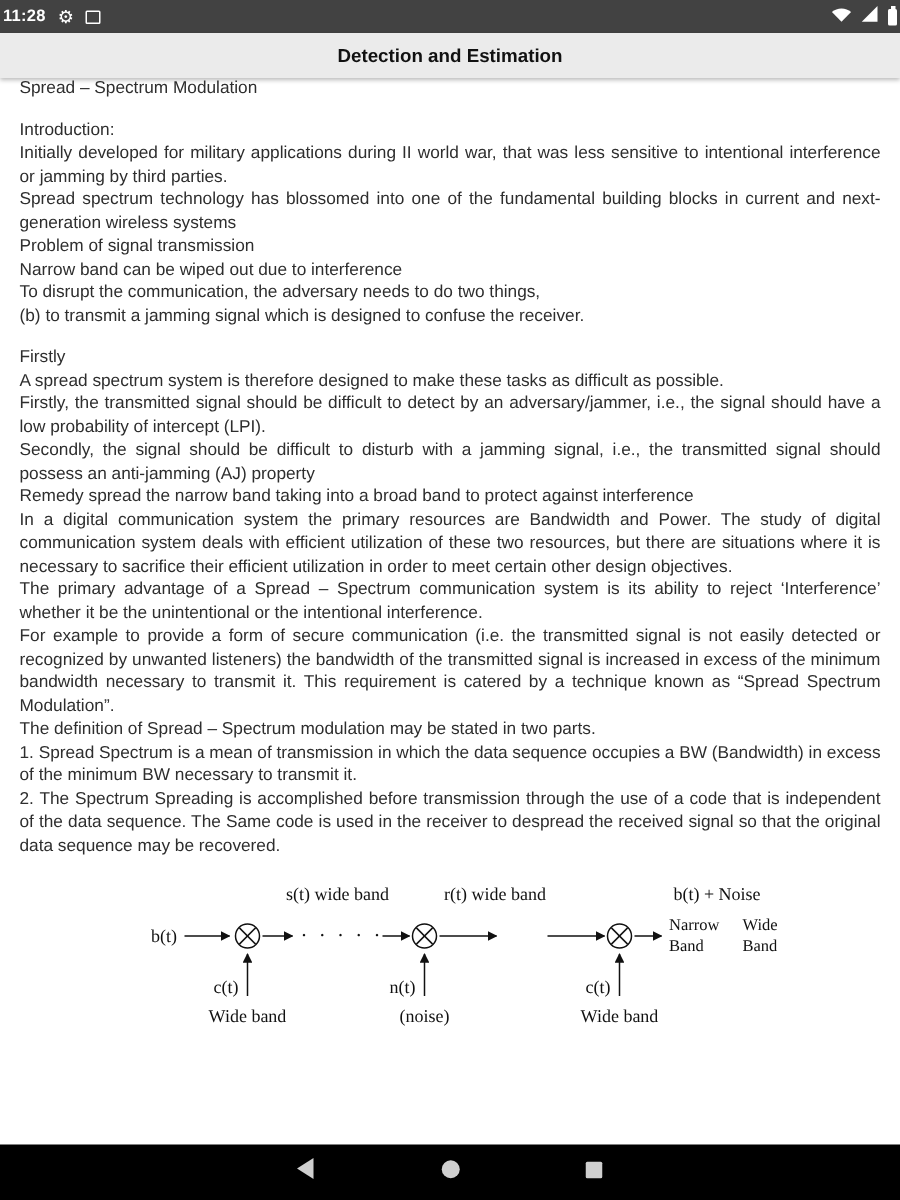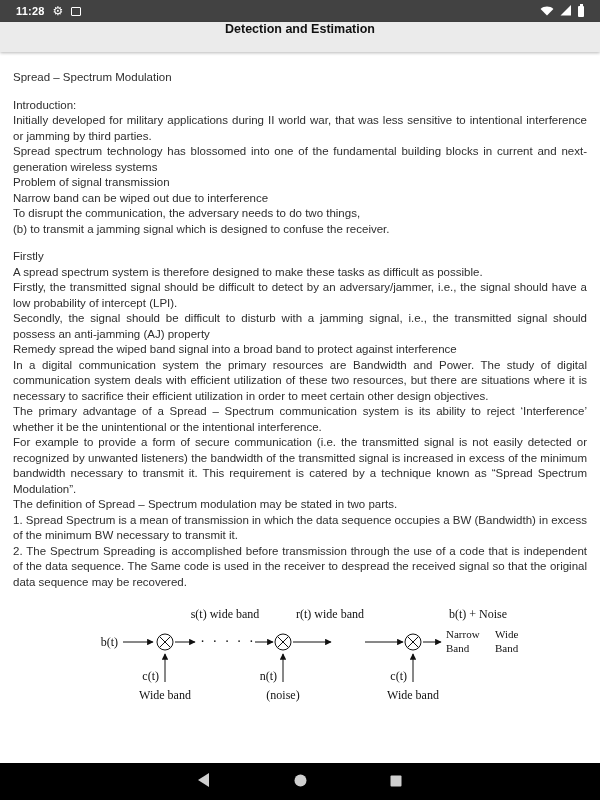--- a/index.html
+++ b/index.html
@@ -1,35 +1,35 @@
 <!DOCTYPE html>
 <html><head>
 <meta charset="utf-8">
 <style>
   * { box-sizing: border-box; margin: 0; padding: 0; }
   html, body { width: 600px; height: 800px; }
   body { font-family: "Liberation Sans", sans-serif; background: #fff; overflow: hidden; }
   .screen { width: 600px; height: 800px; display: flex; flex-direction: column; background: #fff; position: relative; }
 
   
-  .status-bar { height: 22px; background: #424242; color: #fff; display: flex; align-items: center; padding: 0 16px; flex: none; }
+  .status-bar { height: 22px; background: #424242; color: #fff; display: flex; align-items: center; padding: 0 2px; flex: none; }
   .status-left { display: flex; align-items: center; gap: 8px; }
   .status-right { margin-left: auto; display: flex; align-items: center; gap: 6px; }
   .time { font-size: 11px; font-weight: bold; letter-spacing: .2px; }
   .gear-glyph { font-size: 12px; line-height: 1; }
   .img-ic { width: 10px; height: 9px; border: 1.3px solid #fff; border-radius: 1px; display: inline-block; }
   .batt { width: 6px; height: 11px; background: #fff; border-radius: 1px; position: relative; display: inline-block; }
   .batt:before { content: ""; position: absolute; top: -2px; left: 1.5px; width: 3px; height: 2px; background: #fff; }
 
   
-  .app-bar { height: 30px; background: #ebebeb; display: flex; justify-content: center; flex: none; box-shadow: 0 1px 3px rgba(0,0,0,.28); position: relative; z-index: 2; }
+  .app-bar { height: 30px; background: #ebebeb; display: flex; align-items: center; justify-content: center; flex: none; box-shadow: 0 1px 3px rgba(0,0,0,.28); position: relative; z-index: 2; }
   .app-title { font-size: 12.5px; font-weight: bold; color: #111; }
 
   
-  .content { flex: 1; padding: 18px 13px 0 13px; color: #2e2e2e; overflow: hidden; }
+  .content { flex: 1; padding: 0 13px 0 13px; color: #2e2e2e; overflow: hidden; }
   .para { font-size: 11.5px; line-height: 15.5px; text-align: justify; }
   .para.gap { margin-top: 12px; }
 
   
   .diagram { margin: 14px 0 0 70px; }
   .diagram text { font-family: "Liberation Serif", serif; font-size: 12px; fill: #111; }
   .diagram .small { font-size: 11px; }
   .diagram line, .diagram circle { stroke: #111; stroke-width: 1; fill: none; }
 
   
@@ -73,21 +73,21 @@
         <p class="para">Initially developed for military applications during II world war, that was less sensitive to intentional interference or jamming by third parties.</p>
         <p class="para">Spread spectrum technology has blossomed into one of the fundamental building blocks in current and next-generation wireless systems</p>
         <p class="para">Problem of signal transmission</p>
         <p class="para">Narrow band can be wiped out due to interference</p>
         <p class="para">To disrupt the communication, the adversary needs to do two things,</p>
         <p class="para">(b) to transmit a jamming signal which is designed to confuse the receiver.</p>
         <p class="para gap">Firstly</p>
         <p class="para">A spread spectrum system is therefore designed to make these tasks as difficult as possible.</p>
         <p class="para">Firstly, the transmitted signal should be difficult to detect by an adversary/jammer, i.e., the signal should have a low probability of intercept (LPI).</p>
         <p class="para">Secondly, the signal should be difficult to disturb with a jamming signal, i.e., the transmitted signal should possess an anti-jamming (AJ) property</p>
-        <p class="para">Remedy spread the wiped band signal into a broad band to protect against interference</p>
+        <p class="para">Remedy spread the narrow band taking into a broad band to protect against interference</p>
         <p class="para">In a digital communication system the primary resources are Bandwidth and Power. The study of digital communication system deals with efficient utilization of these two resources, but there are situations where it is necessary to sacrifice their efficient utilization in order to meet certain other design objectives.</p>
         <p class="para">The primary advantage of a Spread – Spectrum communication system is its ability to reject ‘Interference’ whether it be the unintentional or the intentional interference.</p>
         <p class="para">For example to provide a form of secure communication (i.e. the transmitted signal is not easily detected or recognized by unwanted listeners) the bandwidth of the transmitted signal is increased in excess of the minimum bandwidth necessary to transmit it. This requirement is catered by a technique known as “Spread Spectrum Modulation”.</p>
         <p class="para">The definition of Spread – Spectrum modulation may be stated in two parts.</p>
         <p class="para">1. Spread Spectrum is a mean of transmission in which the data sequence occupies a BW (Bandwidth) in excess of the minimum BW necessary to transmit it.</p>
         <p class="para">2. The Spectrum Spreading is accomplished before transmission through the use of a code that is independent of the data sequence. The Same code is used in the receiver to despread the received signal so that the original data sequence may be recovered.</p>
       </div>
 
     
     <svg class="diagram" width="470" height="100" viewBox="0 0 470 100">

